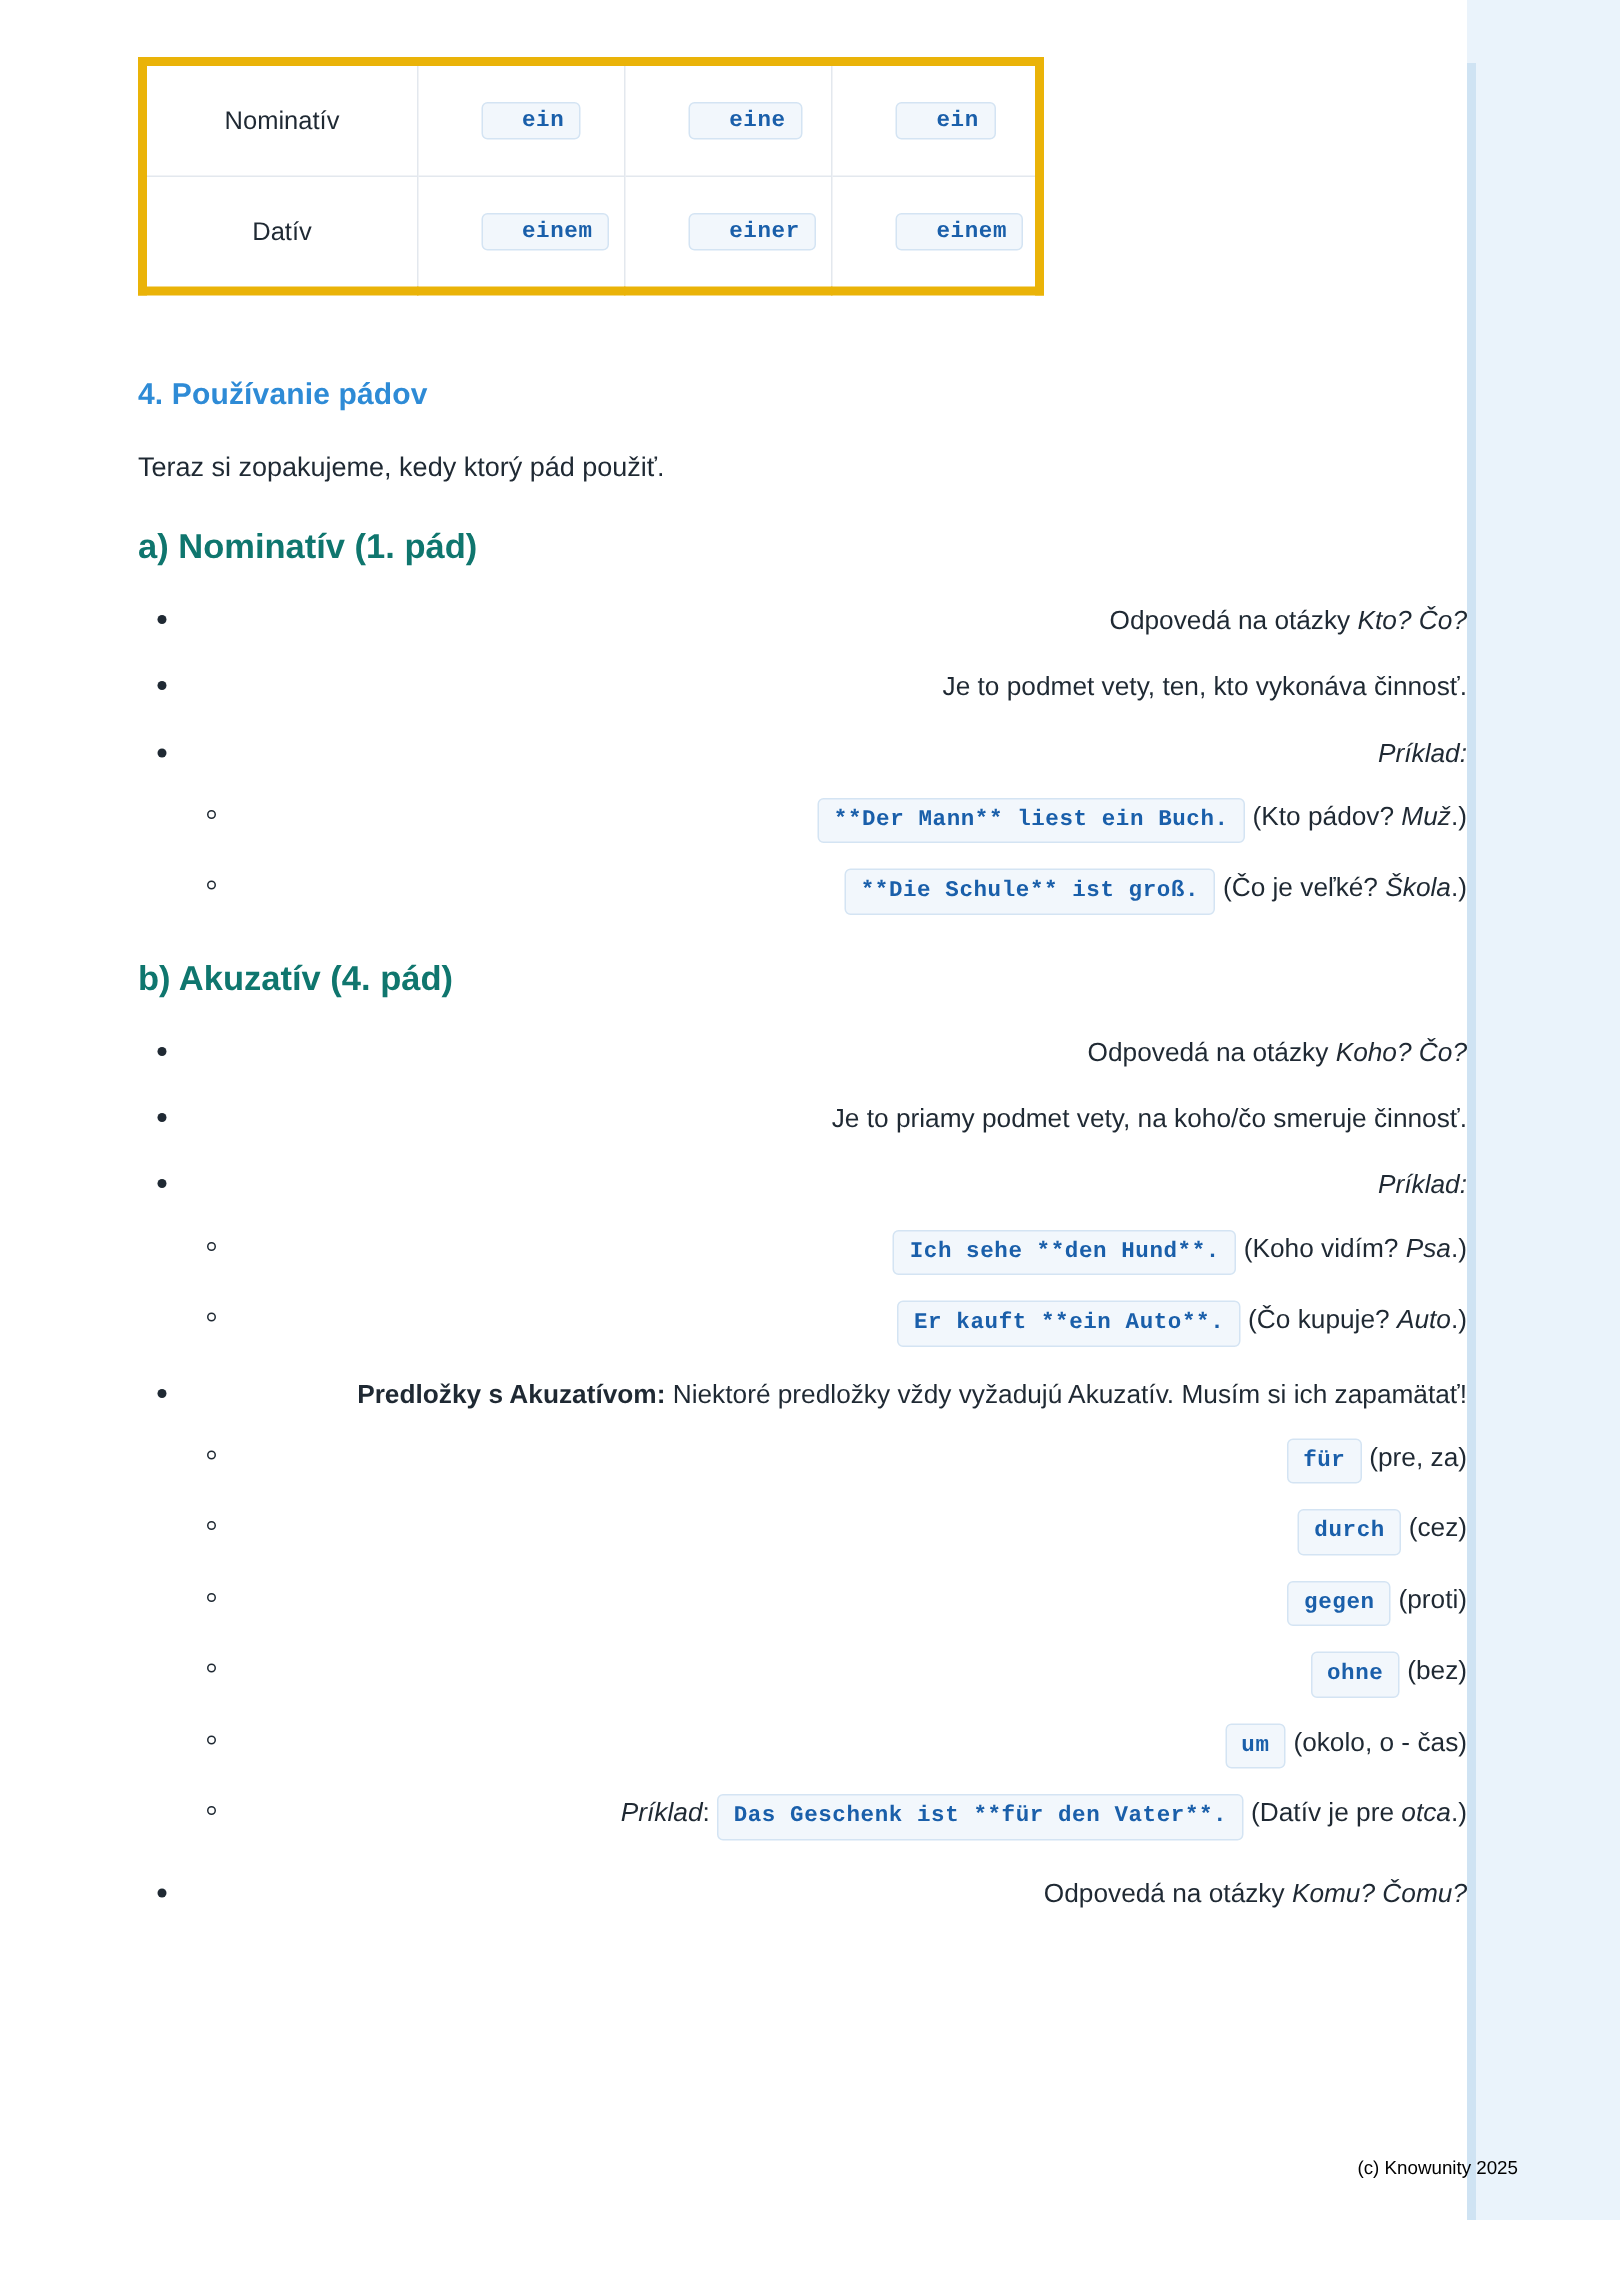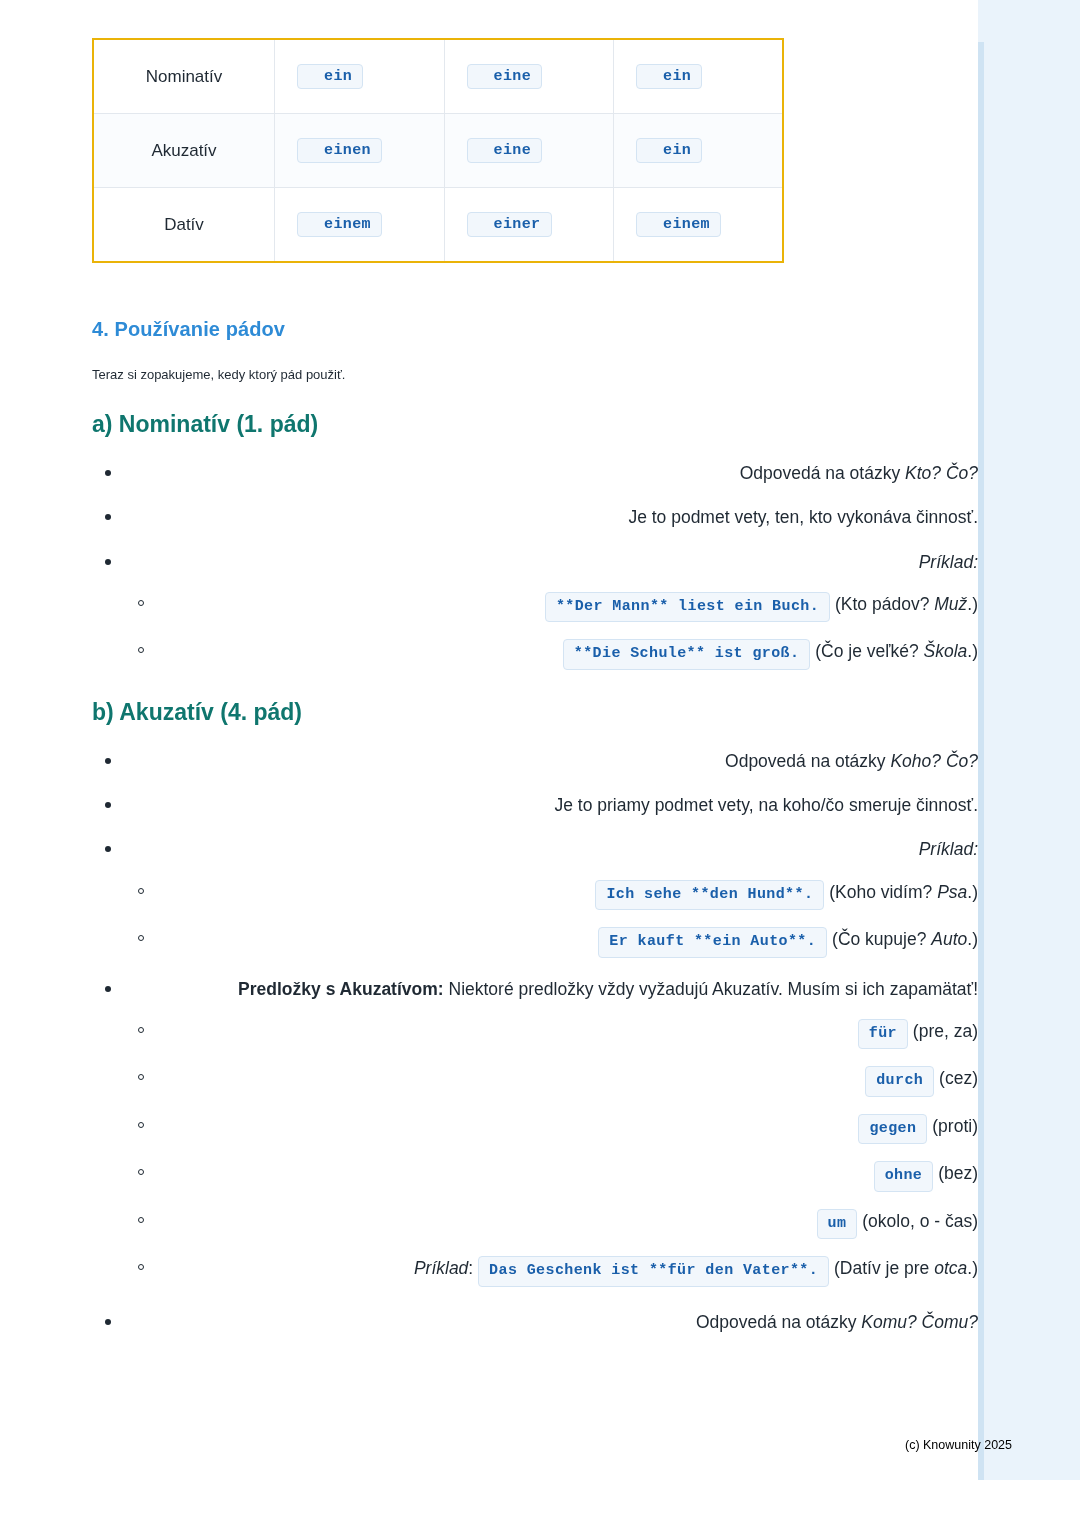--- a/index.html
+++ b/index.html
@@ -36,24 +36,24 @@
   .page {
     position: relative;
     padding: 0 0 0 92px;
     box-sizing: border-box;
     width: 978px;
   }
 
   
   .decl-table {
     margin-top: 38px;
-    width: 692px;
+    width: 604px;
     border-collapse: collapse;
     background: #ffffff;
-    border: 2px solid #eab308;
+    border: 6px solid #eab308;
     border-radius: 6px;
     table-layout: fixed;
   }
   .decl-table tr {
     border-bottom: 1px solid #e3e8ee;
   }
   .decl-table tr:last-child { border-bottom: none; }
   .decl-table td {
     border-right: 1px solid #e3e8ee;
     padding: 20px 22px;
@@ -75,38 +75,38 @@
     font-size: 15px;
     color: #1a5faa;
     background: #f2f7fc;
     border: 1px solid #d4e4f3;
     border-radius: 4px;
     padding: 3px 10px;
     letter-spacing: 0.4px;
     font-weight: bold;
     white-space: nowrap;
   }
-  .cell-code { margin-left: 0; padding-left: 26px; }
+  .cell-code { margin-left: 20px; padding-left: 26px; }
 
   
   h2.section-title {
     color: #2e8bd6;
     font-size: 20px;
     font-weight: bold;
     margin: 55px 0 0 0;
     letter-spacing: 0.1px;
   }
   h3.sub-title {
     color: #0f766e;
     font-size: 23px;
     font-weight: bold;
     margin: 29px 0 0 0;
   }
   p.para {
-    font-size: 13px;
+    font-size: 18px;
     color: #1f2933;
     margin: 26px 0 0 0;
   }
 
   
   ul.bullets {
     list-style: none;
     margin: 22px 0 0 0;
     padding: 0;
   }
@@ -175,26 +175,20 @@
 <div class="right-strip"></div>
 <div class="right-strip-line"></div>
 
 <div class="page">
 
   <table class="decl-table">
     <tbody>
       <tr>
         <td class="case-cell">Nominatív</td>
         <td><span class="code cell-code">ein</span></td>
-        <td><span class="code cell-code">eine</span></td>
-        <td><span class="code cell-code">ein</span></td>
-      </tr>
-      <tr class="row-shade">
-        <td class="case-cell">Akuzatív</td>
-        <td><span class="code cell-code">einen</span></td>
         <td><span class="code cell-code">eine</span></td>
         <td><span class="code cell-code">ein</span></td>
       </tr>
       <tr>
         <td class="case-cell">Datív</td>
         <td><span class="code cell-code">einem</span></td>
         <td><span class="code cell-code">einer</span></td>
         <td><span class="code cell-code">einem</span></td>
       </tr>
     </tbody>

